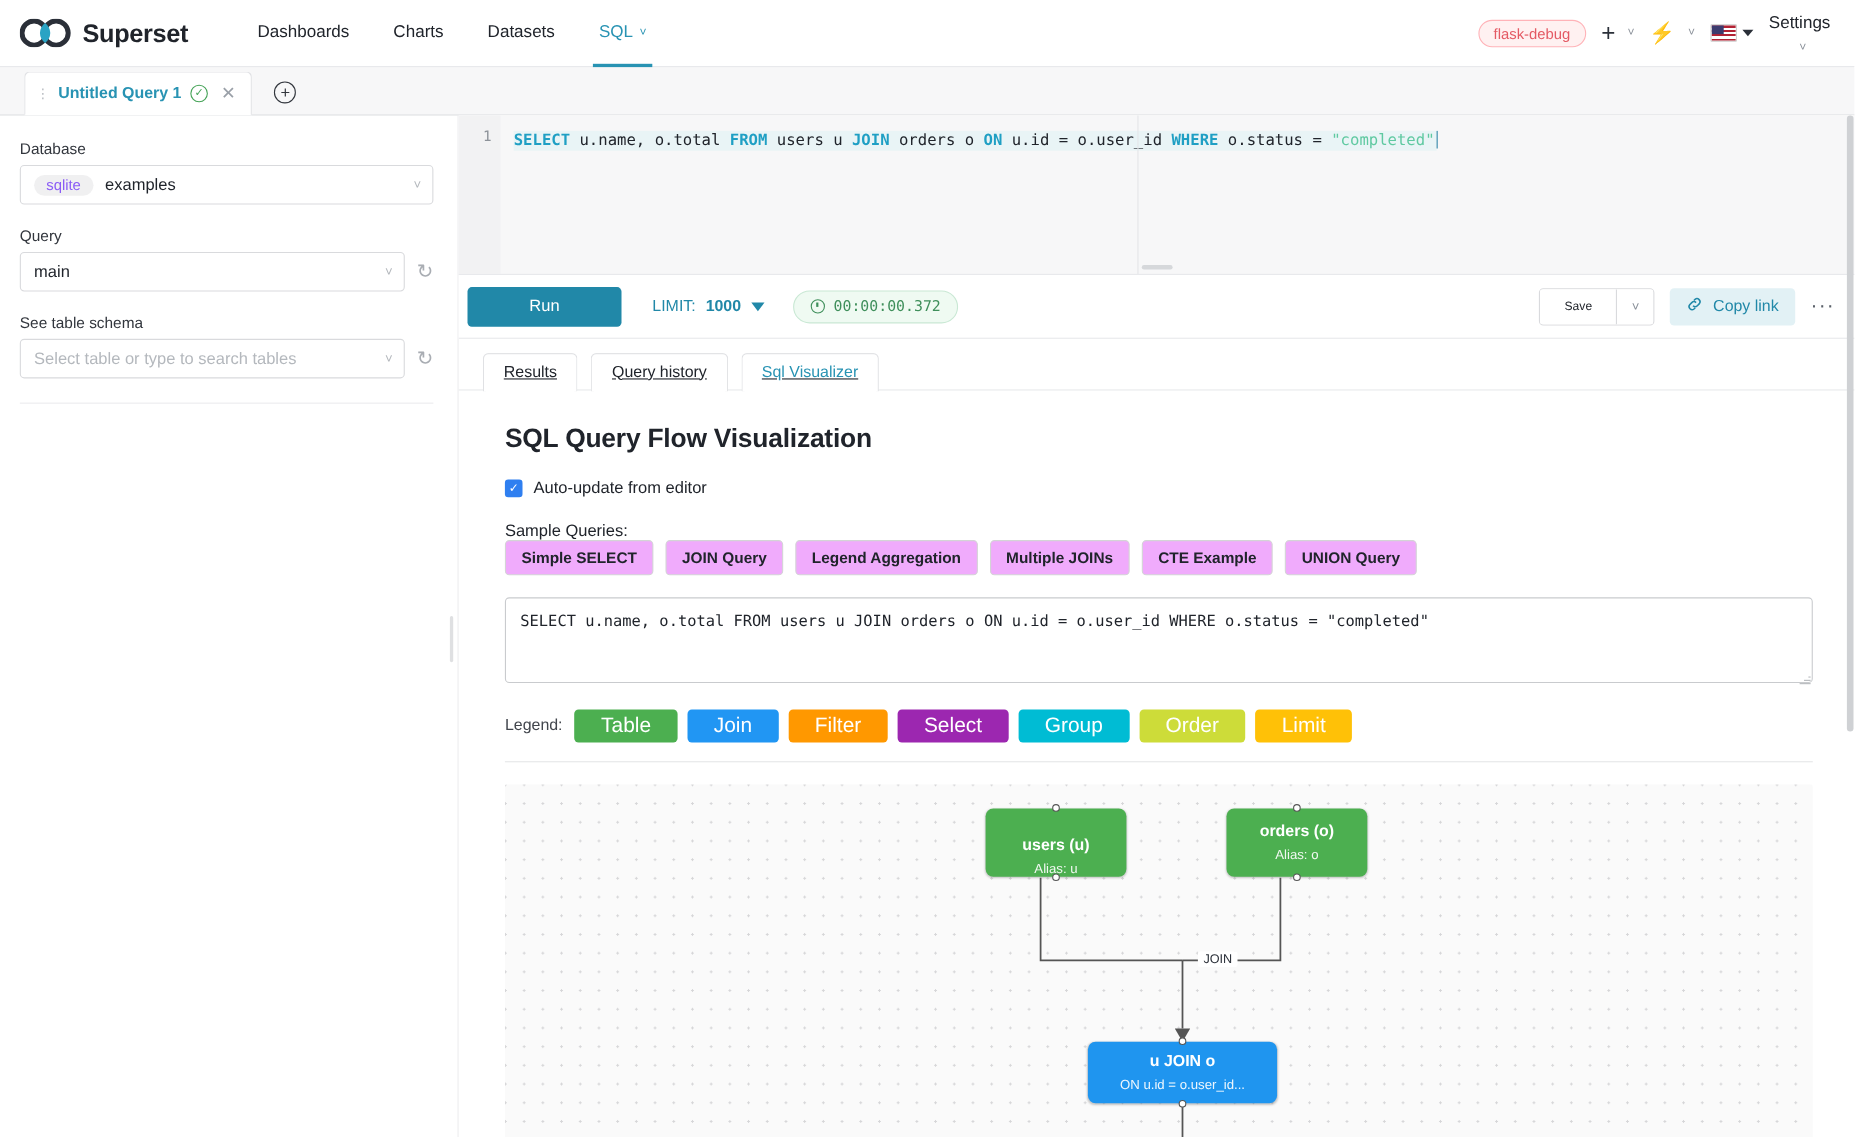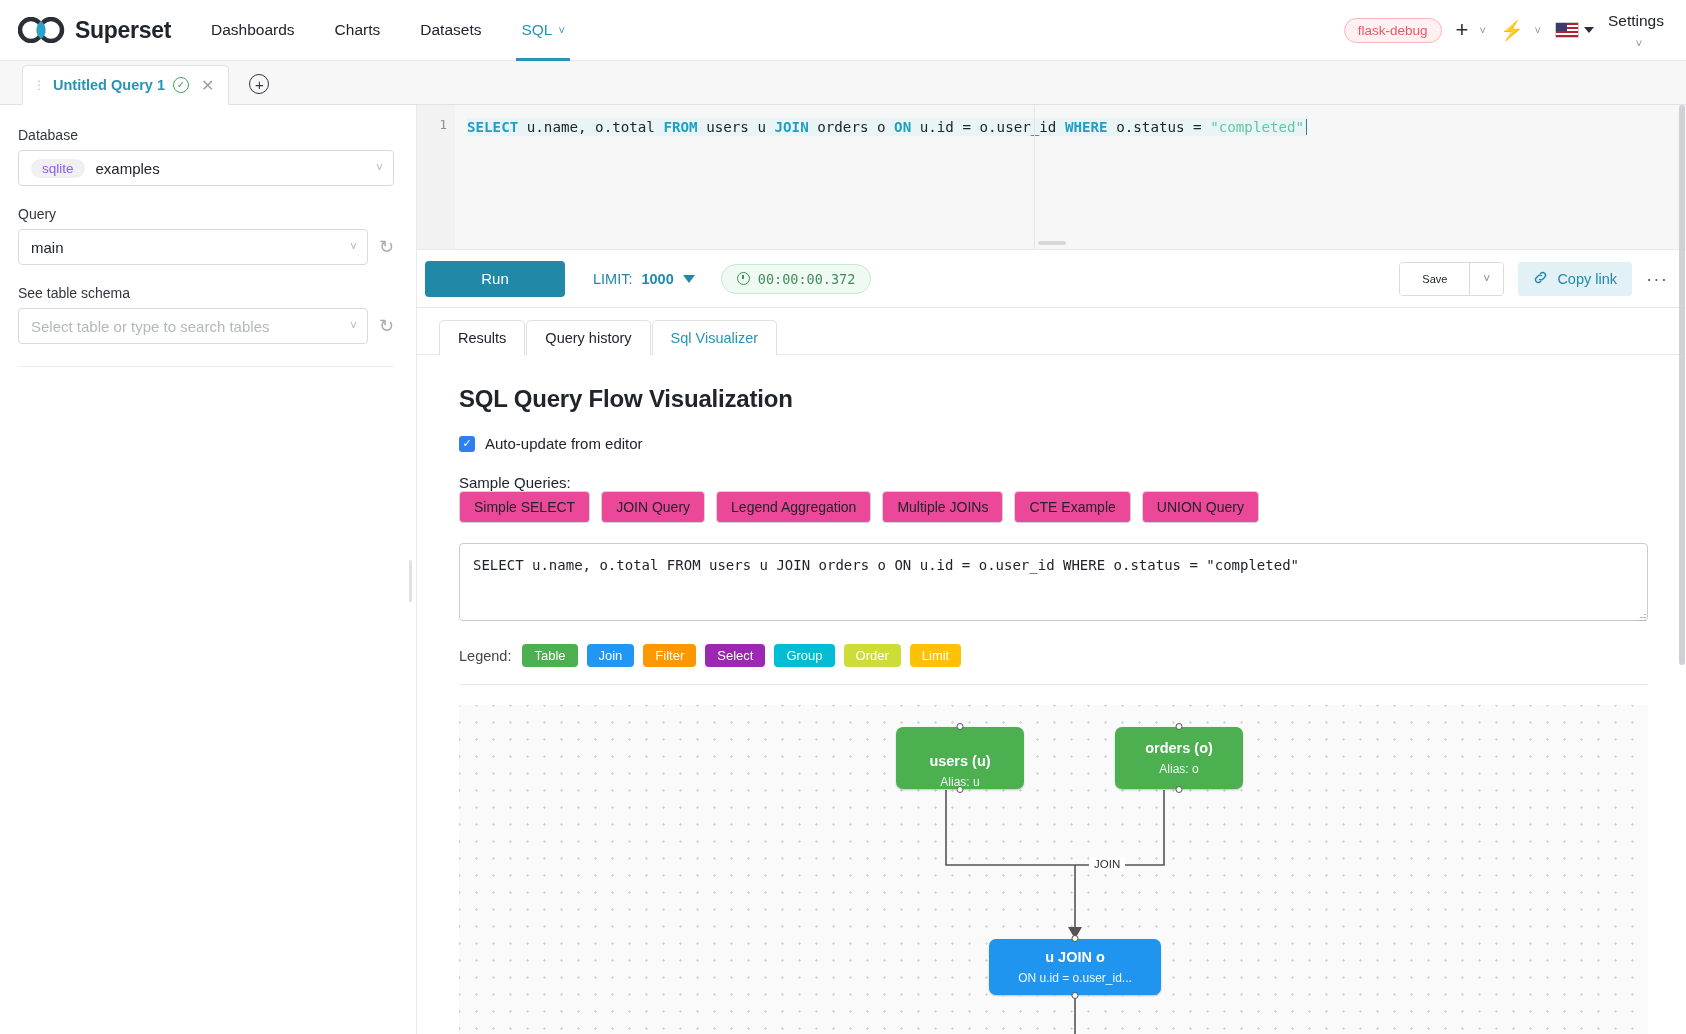--- a/index.html
+++ b/index.html
@@ -14,21 +14,21 @@
 
   
   .navbar {
     height: 61px;
     border-bottom: 1px solid #e8e9ec;
     display: flex; align-items: center;
     padding: 0 22px 0 18px;
     background: #fff;
     position: relative;
   }
-  .brand { display: flex; align-items: center; gap: 9px; margin-right: 20px; }
+  .brand { display: flex; align-items: center; gap: 9px; margin-right: 43px; }
   .brand-logo { width: 48px; height: 26px; position: relative; }
   .brand-name { font-size: 23px; font-weight: bold; letter-spacing: -0.3px; color: #20242b; }
   .nav-links { display: flex; align-items: center; gap: 0px; height: 100%; }
   .nav-link {
     font-size: 15.5px; color: #20242b; padding: 0 20px;
     height: 61px; display: flex; align-items: center; cursor: pointer;
     position: relative;
   }
   .nav-link.active { color: #2893b3; }
   .nav-link.active::after {
@@ -152,22 +152,22 @@
     display:flex; align-items:center; gap:9px; padding: 0 15px; font-size: 14.5px; cursor:pointer;
   }
   .more-dots { color:#5c6views; color:#5a6069; font-size:19px; letter-spacing:1px; cursor:pointer; line-height:1; }
 
   .splitter-handle {
     position:absolute; left:50%; transform:translateX(-50%); top:-9px;
     width: 28px; height: 4px; border-radius:2px; background:#d6d8db;
   }
 
   
-  .restabs { display:flex; align-items:flex-end; padding: 12px 0 0 22px; gap: 1px;
-             border-bottom:1px solid #e8e9ec; height: 47px; }
+  .restabs { display:flex; align-items:center; padding: 12px 0 0 22px; gap: 12px;
+             border-bottom:1px solid #e8e9ec; height: 47px; text-decoration: underline; }
   .rtab {
     border: 1px solid #e0e1e4; border-bottom: none; background:#fff;
     border-radius: 5px 5px 0 0; height: 35px; padding: 0 18px;
     display:flex; align-items:center; font-size: 14.5px; cursor:pointer; color:#20242b;
     position: relative; top: 1px;
   }
   .rtab.active { color:#2893b3; }
 
   
   .viz { padding: 30px 38px 0 42px; overflow: hidden; flex:1; }
@@ -175,36 +175,36 @@
   .auto-row { display:flex; align-items:center; gap: 10px; margin-bottom: 22px; }
   .checkbox {
     width: 16px; height: 16px; border-radius: 3px; background: #2f7ff0;
     display:flex; align-items:center; justify-content:center; color:#fff; font-size: 11px;
     cursor:pointer;
   }
   .auto-label { font-size: 15px; }
   .samples-label { font-size: 15px; }
   .sample-btns { display:flex; gap: 11px; margin-bottom: 20px; flex-wrap: wrap; }
   .sample-btn {
-    background: #ec4899; border: 1px solid #d4d4d6; border-radius: 4px;
-    padding: 7px 14px; font-size: 14px; cursor: pointer; color:#20242b;
+    background: #f0abfc; border: 1px solid #d4d4d6; border-radius: 4px;
+    padding: 7px 14px; font-size: 14px; cursor: pointer; color:#20242b;font-weight:bold;
   }
   .query-box {
     width: 100%; height: 78px; border: 1px solid #c9cbce; border-radius: 4px;
     padding: 11px 13px; font-family: "DejaVu Sans Mono", monospace; font-size: 14px;
     color: #20242b; resize: none; outline: none; position: relative; background:#fff;
     line-height: 1.45;
   }
   .query-box-wrap { position: relative; margin-bottom: 19px; }
   .resize-grip { position:absolute; right: 2px; bottom: 2px; width: 12px; height: 12px; }
   .resize-grip i { position:absolute; background:#b5b8bc; height:1px; right:0; transform-origin: right; }
 
   .legend-row { display:flex; align-items:center; gap: 9px; padding-bottom: 17px; border-bottom:1px solid #e5e6e8; }
   .legend-label { font-size: 14.5px; color: #42464d; margin-right: 2px; }
-  .chip { color:#fff; border-radius: 4px; padding: 4px 12px; font-size: 13px; }
+  .chip { color:#fff; border-radius: 4px; padding: 4px 24px; font-size: 19px; }
 
   .canvas {
     margin-top: 20px; height: 330px; background: #fafafa;
     background-image: radial-gradient(#d6d6d8 1.1px, transparent 1.1px);
     background-size: 17px 17px; background-position: 9px 9px;
     position: relative; overflow: hidden; border-radius: 2px;
   }
   .node {
     position: absolute; border-radius: 7px; color: #fff; text-align:center;
     display:flex; flex-direction:column; align-items:center; justify-content:center;

